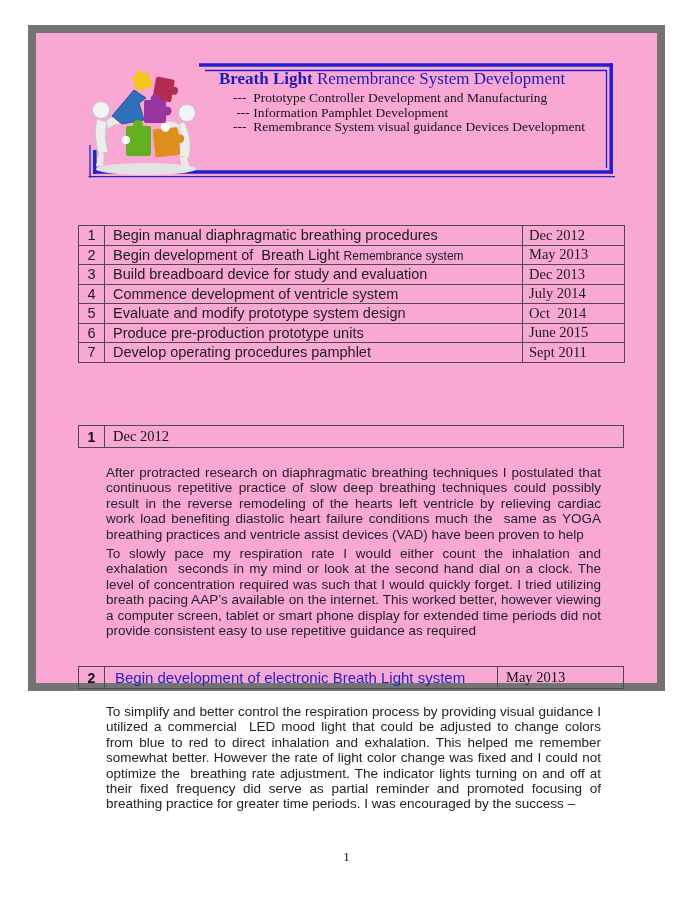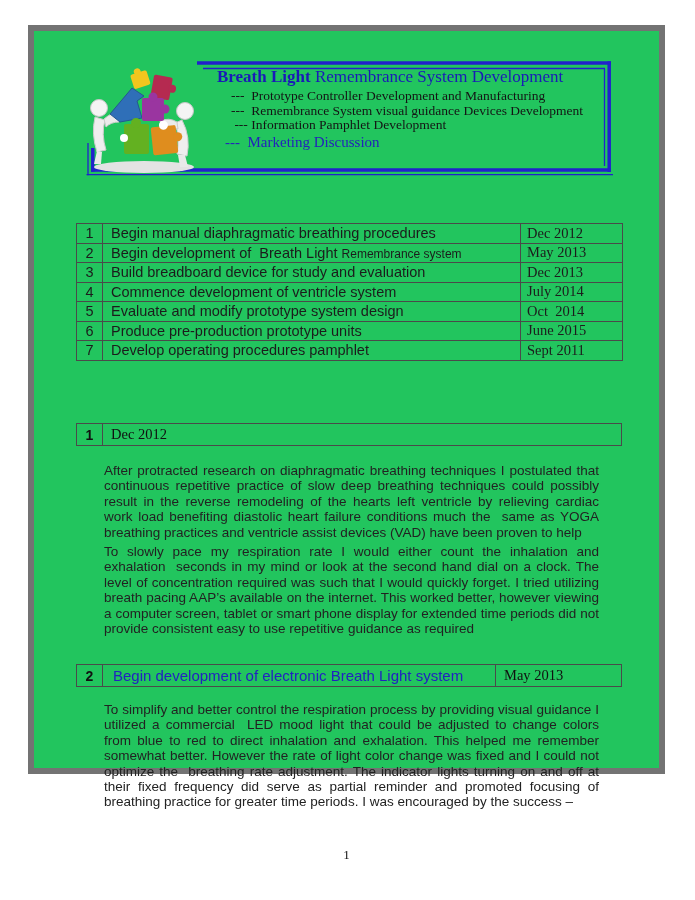--- a/index.html
+++ b/index.html
@@ -1,19 +1,19 @@
 <!DOCTYPE html>
 <html><head>
 <meta charset="utf-8">
 <style>
   * { margin:0; padding:0; box-sizing:border-box; }
   html,body { width:695px; height:900px; background:#ffffff; font-family:"Liberation Sans", sans-serif; }
   .page {
-    position:absolute; left:28px; top:25px; width:637px; height:749px;
-    background:#22c55e; border:6px solid #737373;
+    position:absolute; left:28px; top:25px; width:637px; height:666px;
+    background:#f9a8d4; border:8px solid #737373;
   }
   .pre { white-space:pre-wrap; }
 
   
   .header-area { position:absolute; left:0; top:0; width:633px; height:160px; }
   .header-border-svg { position:absolute; left:0; top:0; width:633px; height:160px; }
   .logo { position:absolute; left:52px; top:33px; width:112px; height:112px; }
   .header-text { position:absolute; left:183px; top:36px; width:400px; font-family:"Liberation Serif", serif; }
   .header-title { font-size:17px; line-height:20px; color:#1a1ab8; margin-bottom:2px; }
   .header-title b { font-weight:bold; }
@@ -104,23 +104,22 @@
       <g transform="rotate(-6 80 76)">
         <rect x="66" y="62" width="25" height="28" rx="2" fill="#df8d1e"></rect>
         <circle cx="92" cy="74" r="4.5" fill="#df8d1e"></circle>
         <circle cx="79" cy="61" r="4.5" fill="#ffffff"></circle>
       </g>
     </svg>
 
     <div class="header-text">
       <div class="header-title pre"><b>Breath Light</b><span> Remembrance System Development</span></div>
       <div class="header-bullet pre">---  Prototype Controller Development and Manufacturing</div>
+      <div class="header-bullet pre"> --- Information Pamphlet Development</div>
       <div class="header-bullet pre">---  Remembrance System visual guidance Devices Development</div>
-      <div class="header-bullet pre"> --- Information Pamphlet Development</div>
-      <div class="header-marketing pre">---  Marketing Discussion</div>
     </div>
   </div>
 
   <table class="history-table">
     <tbody>
     <tr>
       <td class="col-num">1</td>
       <td class="col-task pre"><span>Begin manual diaphragmatic breathing procedures</span><span class="task-small"></span></td>
       <td class="col-date pre">Dec 2012</td>
     </tr>

